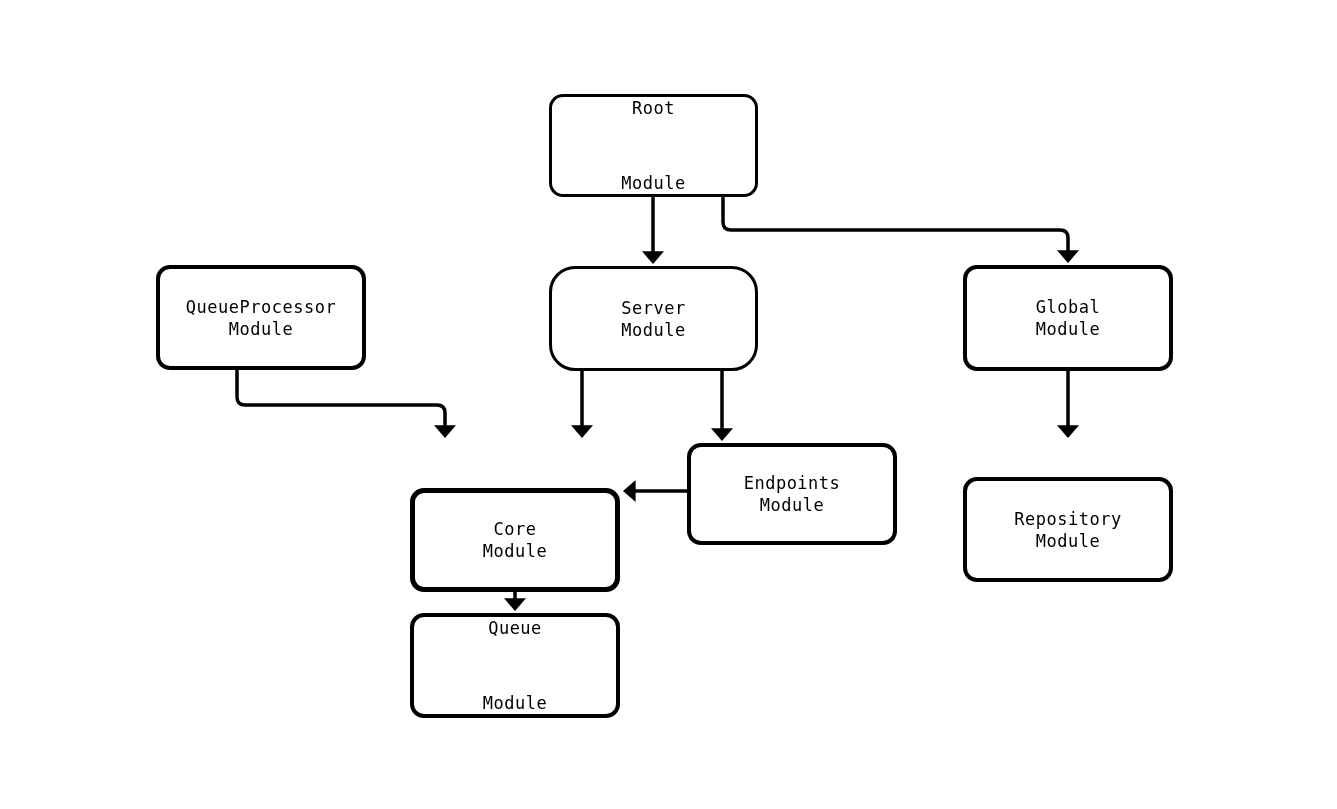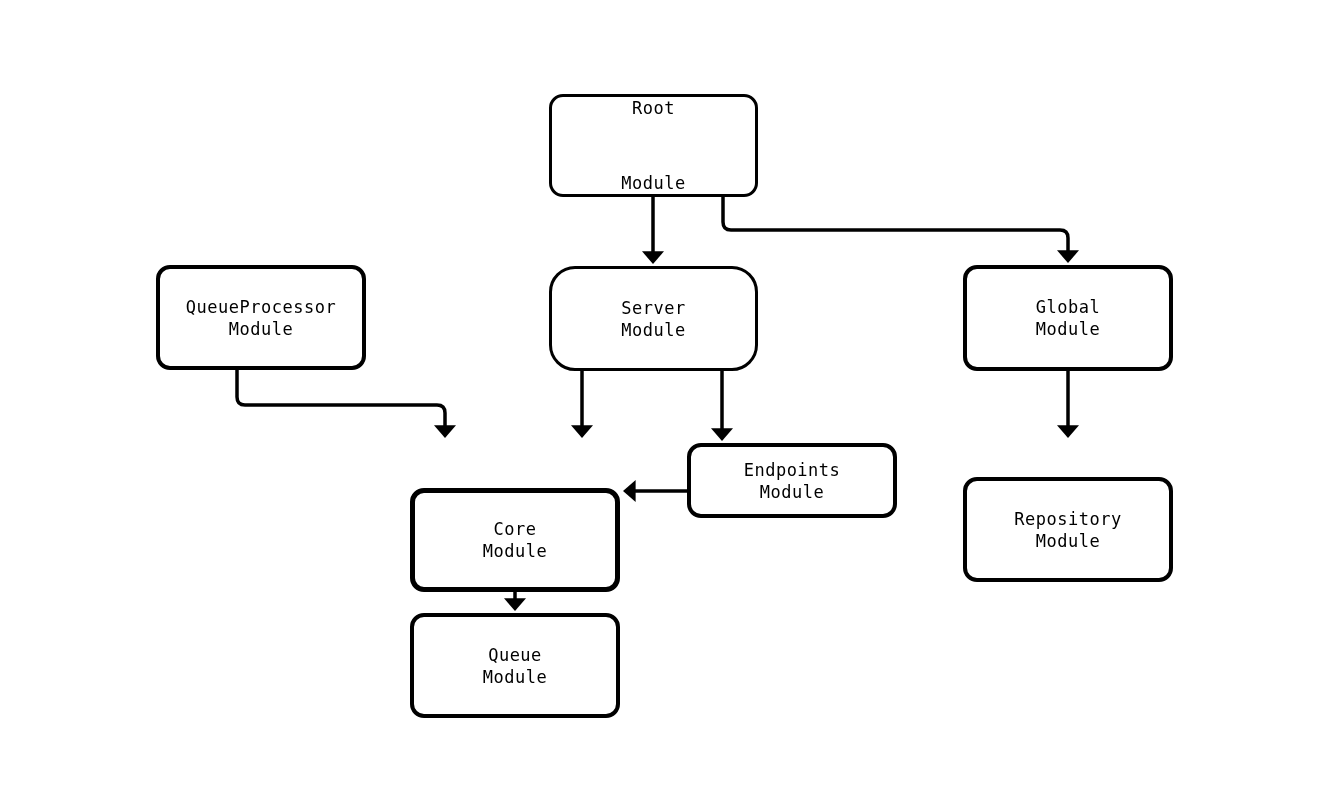--- a/index.html
+++ b/index.html
@@ -107,28 +107,28 @@
   <div class="node" id="node-global" style="left: 963px; top: 265px; width: 210px; height: 106px; border-width: 4px; border-color: rgb(0, 0, 0);">
     <span class="node-label">Global</span>
     <span class="node-label">Module</span>
   </div>
 
   <div class="node" id="node-core" style="left: 410px; top: 440px; width: 210px; height: 104px; border-width: 5px; border-color: rgb(0, 0, 0); margin-top: 48px;">
     <span class="node-label">Core</span>
     <span class="node-label">Module</span>
   </div>
 
-  <div class="node" id="node-endpoints" style="left: 687px; top: 443px; width: 210px; height: 75px; border-width: 4px; border-color: rgb(0, 0, 0);">
+  <div class="node" id="node-endpoints" style="left: 687px; top: 443px; width: 210px; height: 102px; border-width: 4px; border-color: rgb(0, 0, 0);">
     <span class="node-label">Endpoints</span>
     <span class="node-label">Module</span>
   </div>
 
   <div class="node" id="node-repository" style="left: 963px; top: 440px; width: 210px; height: 105px; border-width: 4px; border-color: rgb(0, 0, 0); margin-top: 37px;">
     <span class="node-label">Repository</span>
     <span class="node-label">Module</span>
   </div>
 
-  <div class="node" id="node-queue" style="left: 410px; top: 613px; width: 210px; height: 105px; border-width: 4px; border-color: rgb(0, 0, 0);">
+  <div class="node" id="node-queue" style="left: 410px; top: 613px; width: 210px; height: 105px; border-width: 4px; border-color: rgb(0, 0, 0); justify-content: space-between;">
     <span class="node-label">Queue</span>
     <span class="node-label">Module</span>
   </div>
 
 </div>
 
 </body></html>

